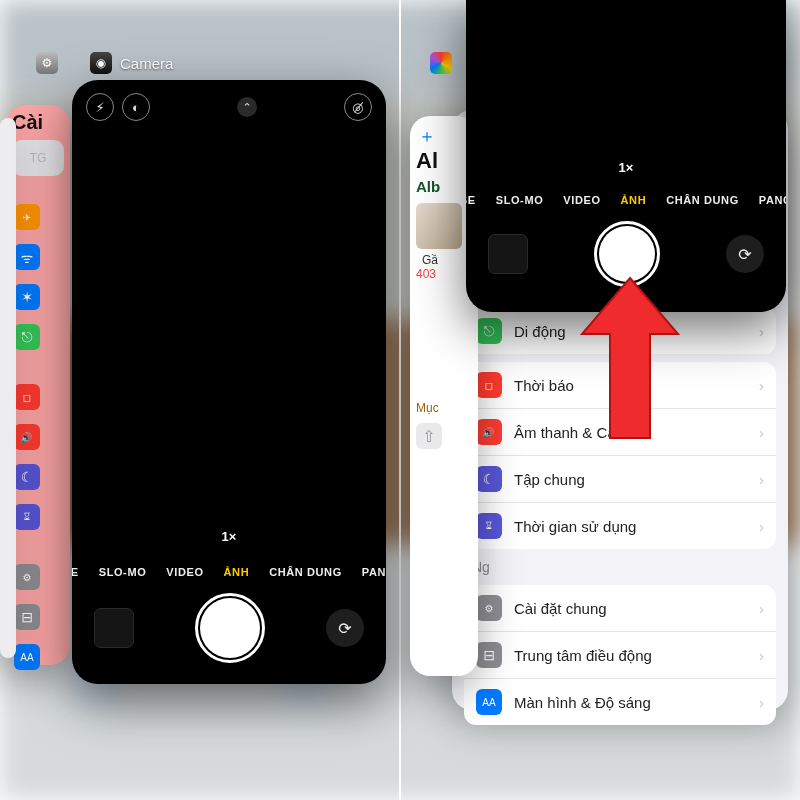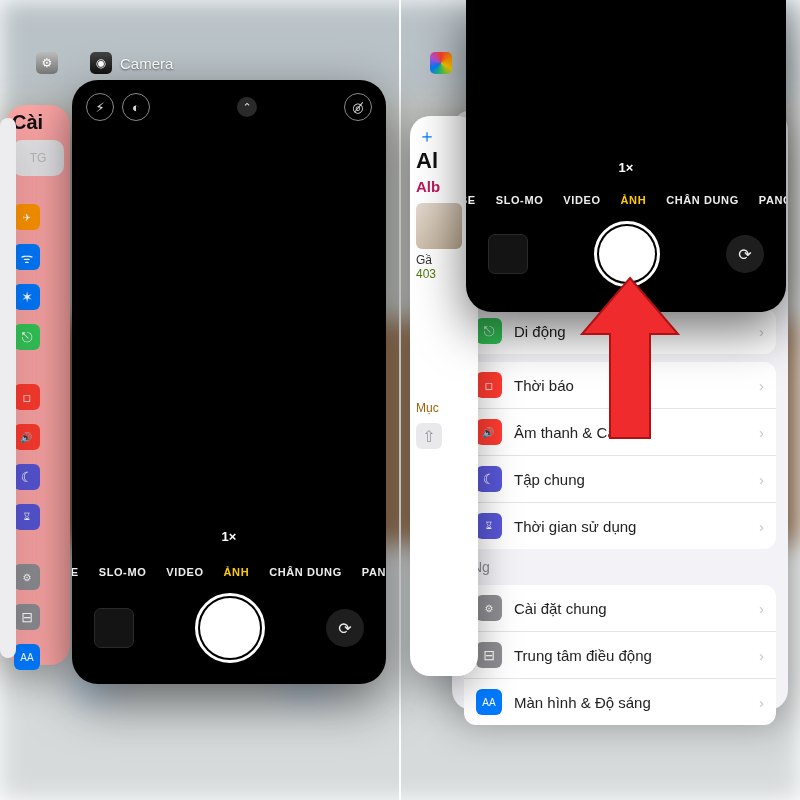--- a/index.html
+++ b/index.html
@@ -162,24 +162,24 @@
           <div class="chipr" style="background: rgb(0, 122, 255); font-size: 10px;">AA</div>
           <div>Màn hình &amp; Độ sáng</div>
           <div class="arr">›</div>
         </div>
       </div>
   </div>
 
   <div class="stackcard" style="left:410px;top:116px;width:68px;height:560px;background:#fff;">
     <div style="padding:8px 6px 0 8px;color:#007aff;font-size:18px;">＋</div>
     <div style="padding:0 6px;font-size:22px;font-weight:700;color:#111;">Al</div>
-    <div style="padding:4px 6px;font-size:15px;font-weight:600;color:#be185d;">Alb</div>
+    <div style="padding:4px 6px;font-size:15px;font-weight:600;color:#14532d;">Alb</div>
     <div style="margin:4px 6px;width:46px;height:46px;border-radius:6px;background:linear-gradient(135deg,#e2d9cf,#bba88f);"></div>
-    <div style="padding:0 6px;font-size:12px;color:#333;">Gầ</div>
-    <div style="padding:0 6px;font-size:12px;color:#4d7c0f;">403</div>
+    <div style="padding:0 12px;font-size:12px;color:#333;">Gầ</div>
+    <div style="padding:0 6px;font-size:12px;color:#ef4444;">403</div>
     <div style="height:120px;"></div>
     <div style="padding:0 6px;font-size:12px;color:#a16207;">Mục</div>
     <div style="margin:8px 6px;width:26px;height:26px;border-radius:6px;background:#e9e9ec;display:flex;align-items:center;justify-content:center;color:#999;">⇧</div>
   </div>
 
   <div class="apphdr" style="left:430px;top:52px;">
     <div class="ic" style="background:conic-gradient(#ff3b30,#ff9500,#ffcc00,#34c759,#007aff,#af52de,#ff3b30);"></div>
   </div>
 
   <div class="camcard" style="left:466px;top:0px;width:320px;height:312px;border-radius:0 0 26px 26px;">

